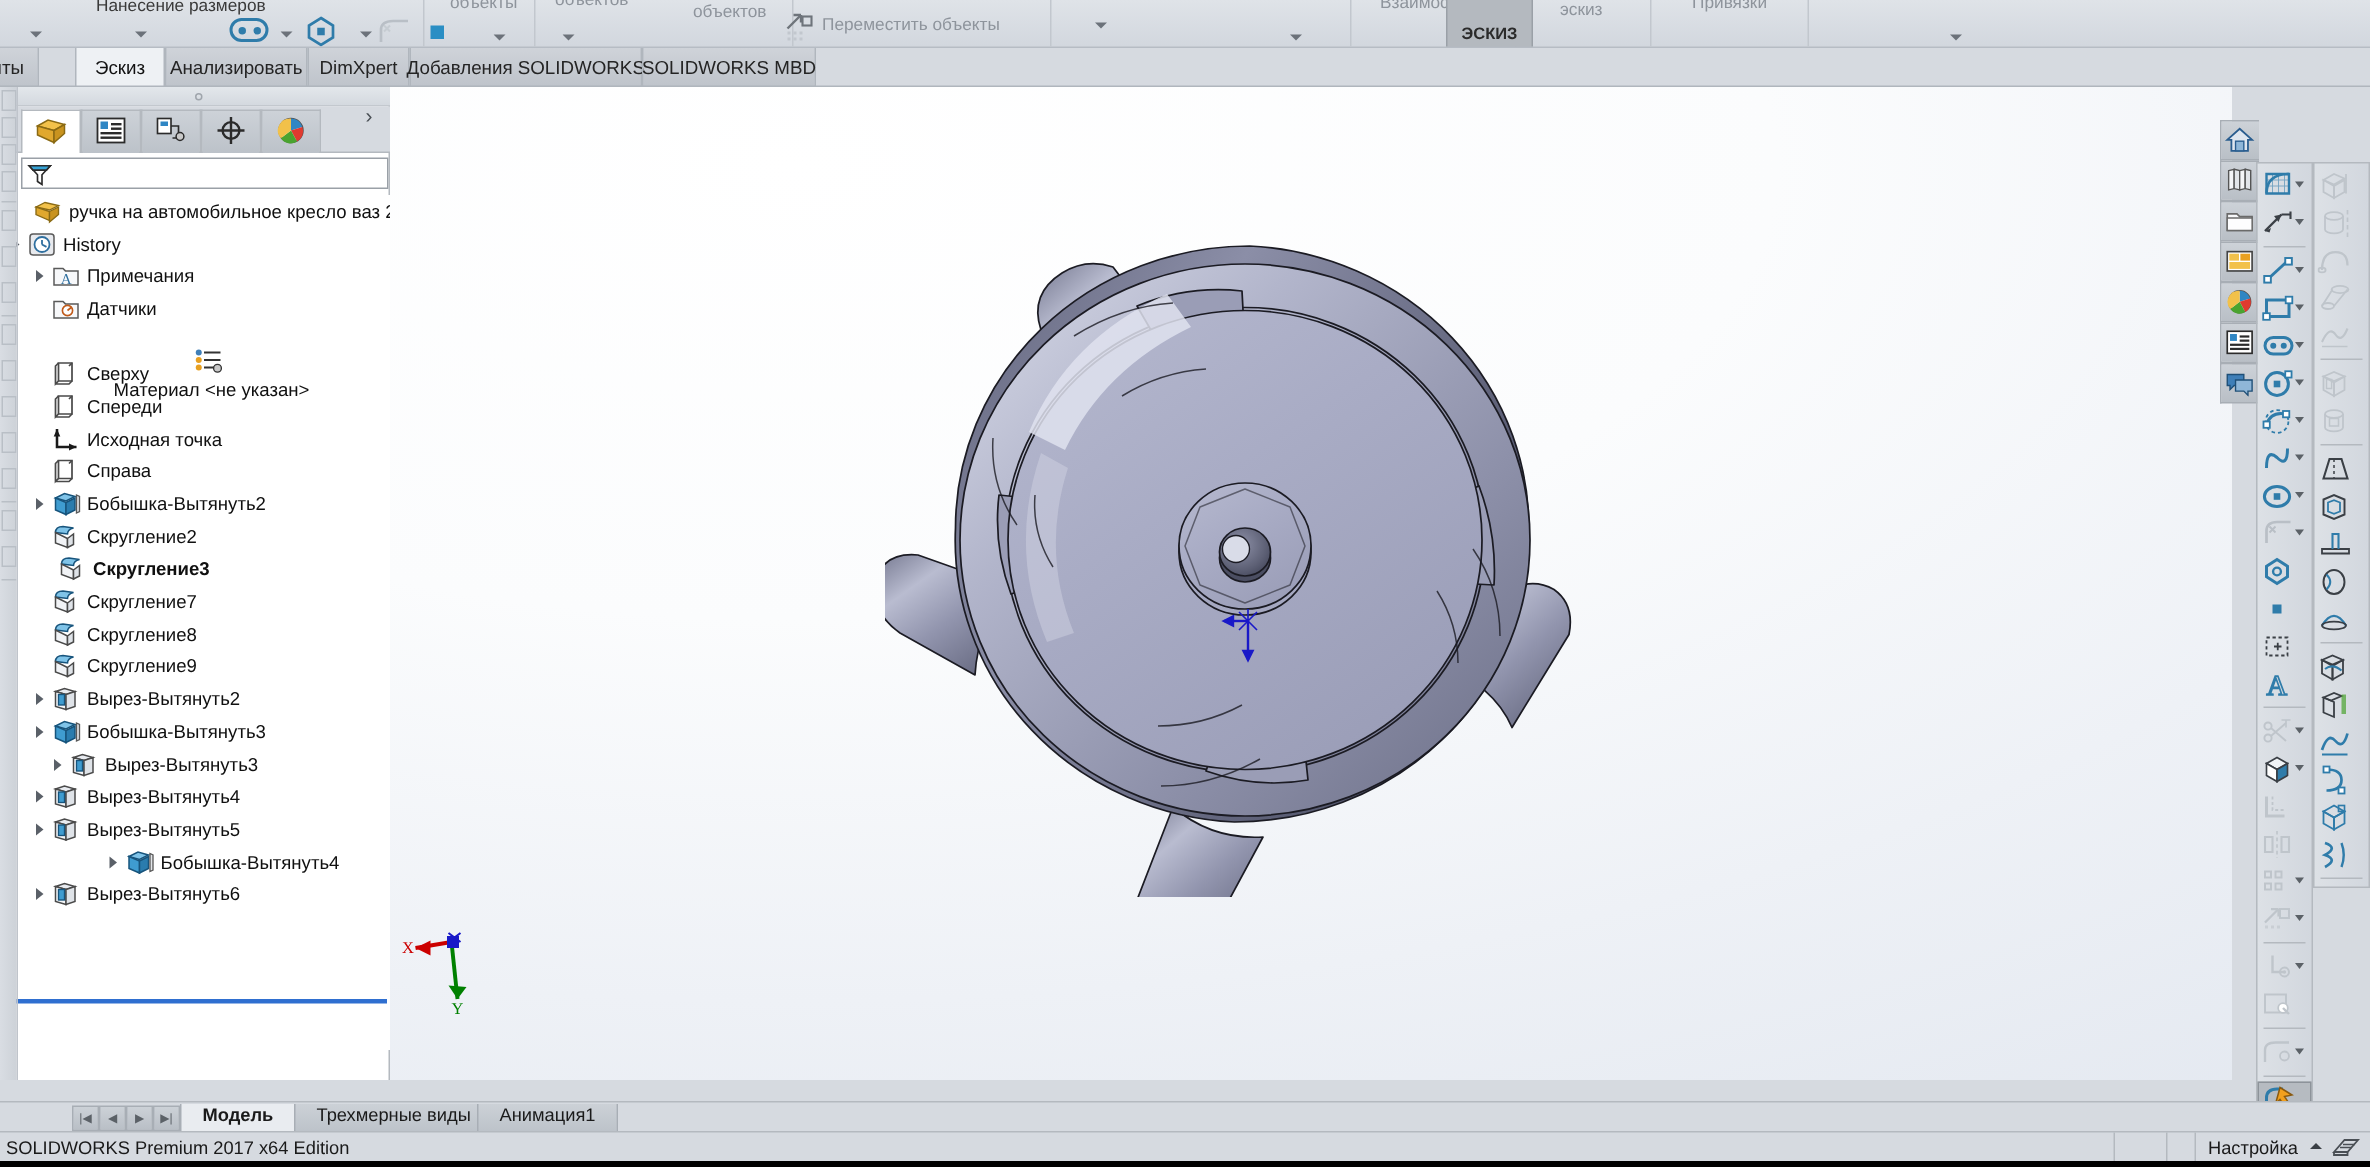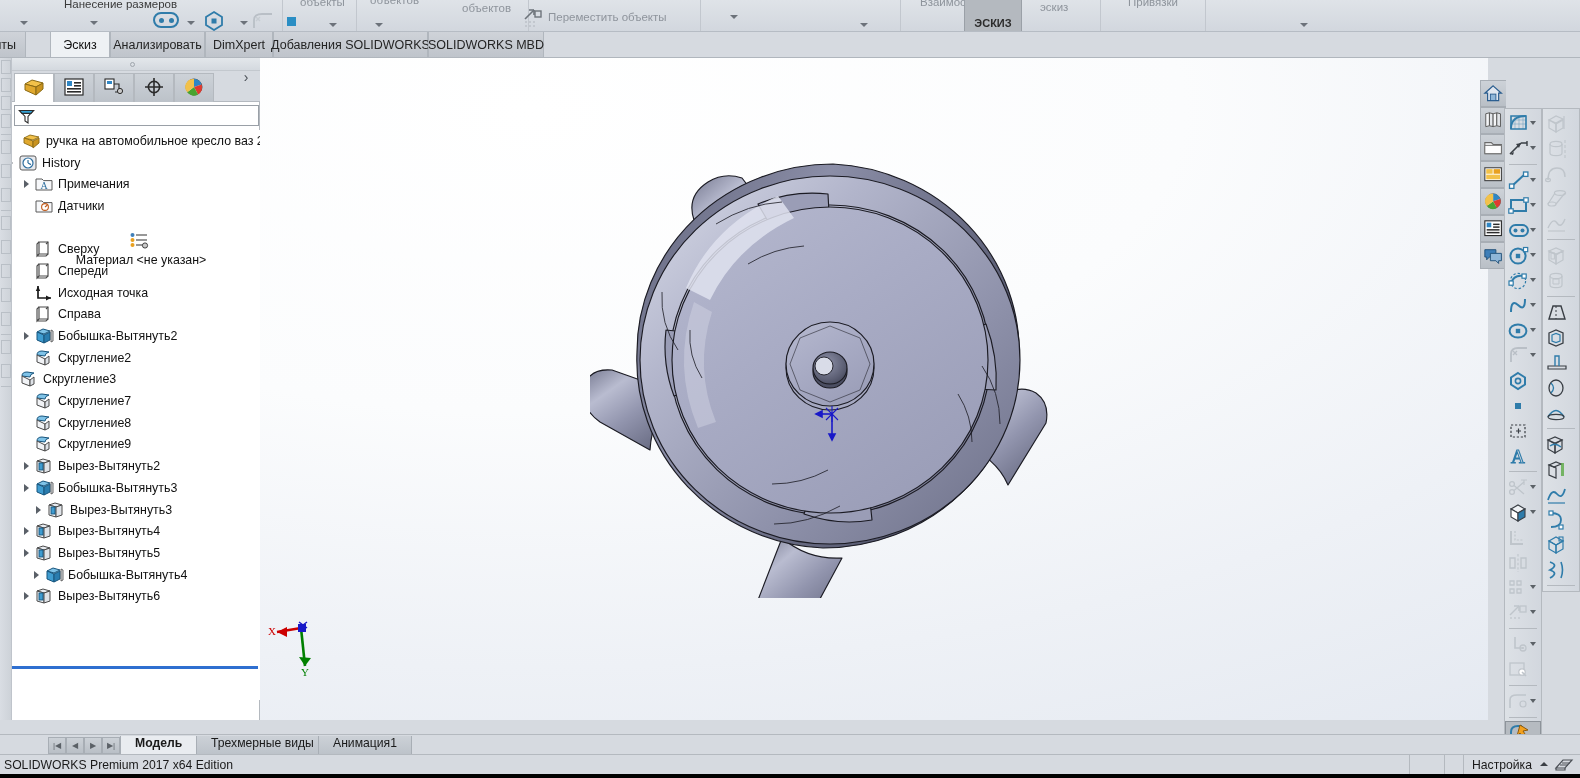--- a/index.html
+++ b/index.html
@@ -483,21 +483,21 @@
       </div>
       <div class="trow" style="padding-left: 20px;">
         <span class="tw"></span>
         <span class="ticon"><svg width="20" height="18" viewBox="0 0 20 18">
             <path d="M3 6 q0 -4 5 -4 l7 1 q-4 1 -4 4z" fill="#7fc3e8" stroke="#17547c" stroke-width="1"></path>
             <path d="M3 6 v7 l8 3 V10z" fill="#f1f3f6" stroke="#4a4a4a" stroke-width="1"></path>
             <path d="M11 10 l4 -3 v7 l-4 2z" fill="#dfe3e8" stroke="#4a4a4a" stroke-width="1"></path>
           </svg></span>
         <span class="tlabel">Скругление2</span>
       </div>
-      <div class="trow" style="padding-left: 5px;">
+      <div class="trow" style="padding-left: 24px; font-weight: bold;">
         <span class="tw"></span>
         <span class="ticon"><svg width="20" height="18" viewBox="0 0 20 18">
             <path d="M3 6 q0 -4 5 -4 l7 1 q-4 1 -4 4z" fill="#7fc3e8" stroke="#17547c" stroke-width="1"></path>
             <path d="M3 6 v7 l8 3 V10z" fill="#f1f3f6" stroke="#4a4a4a" stroke-width="1"></path>
             <path d="M11 10 l4 -3 v7 l-4 2z" fill="#dfe3e8" stroke="#4a4a4a" stroke-width="1"></path>
           </svg></span>
         <span class="tlabel">Скругление3</span>
       </div>
       <div class="trow" style="padding-left: 20px;">
         <span class="tw"></span>
@@ -569,21 +569,21 @@
       <div class="trow" style="padding-left: 20px;">
         <span class="tw has"></span>
         <span class="ticon"><svg width="20" height="18" viewBox="0 0 20 18">
             <path d="M3 4 l6-2 l7 2 l-6 2z" fill="#e8ebf0" stroke="#4a4a4a" stroke-width="1"></path>
             <path d="M3 4 v10 l7 2 V6z" fill="#f4f6f8" stroke="#4a4a4a" stroke-width="1"></path>
             <path d="M10 6 l6-2 v10 l-6 2z" fill="#dfe3e8" stroke="#4a4a4a" stroke-width="1"></path>
             <rect x="5" y="6" width="4" height="7" fill="#3f9cd0" stroke="#17547c" stroke-width=".9"></rect>
           </svg></span>
         <span class="tlabel">Вырез-Вытянуть5</span>
       </div>
-      <div class="trow" style="padding-left: 30px;">
+      <div class="trow" style="padding-left: 30px; margin-left: 39px;">
         <span class="tw has"></span>
         <span class="ticon"><svg width="20" height="18" viewBox="0 0 20 18">
             <path d="M3 5 l6-3 l7 2 l-6 3z" fill="#7fc3e8" stroke="#17547c" stroke-width="1"></path>
             <path d="M3 5 v8 l7 3 v-8z" fill="#3f9cd0" stroke="#17547c" stroke-width="1"></path>
             <path d="M10 8 l6-3 v8 l-6 3z" fill="#2a7cae" stroke="#17547c" stroke-width="1"></path>
             <path d="M17 3 v12 l2 -1 V4z" fill="#e2e5e9" stroke="#5a5a5a" stroke-width=".9"></path>
           </svg></span>
         <span class="tlabel">Бобышка-Вытянуть4</span>
       </div>
       <div class="trow" style="padding-left: 20px;">

